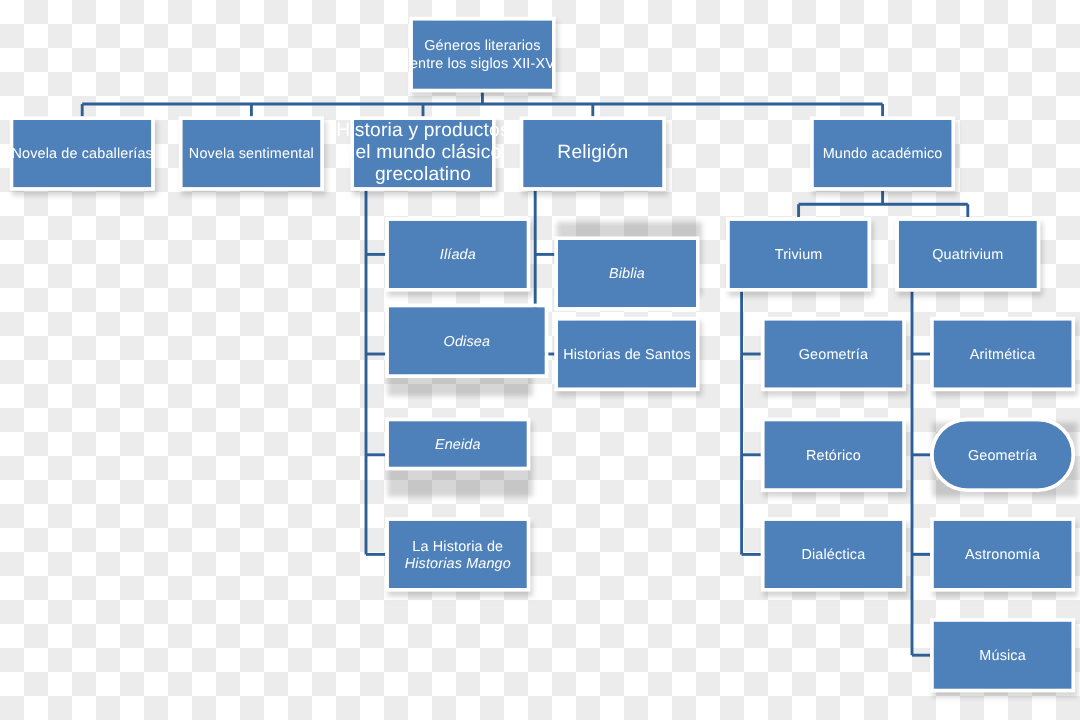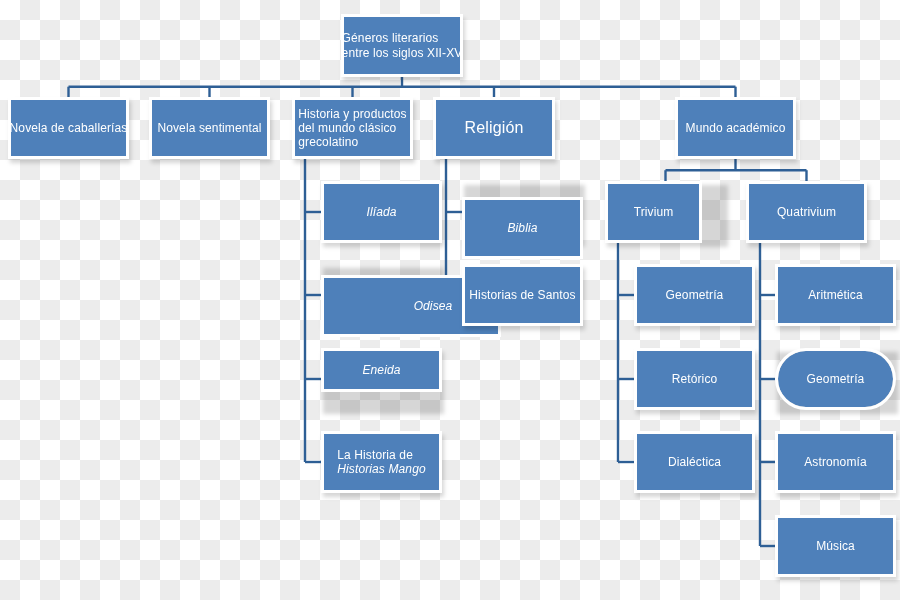--- a/index.html
+++ b/index.html
@@ -13,21 +13,21 @@
       linear-gradient(45deg,#ececec 25%,transparent 25%,transparent 75%,#ececec 75%),
       linear-gradient(45deg,#ececec 25%,transparent 25%,transparent 75%,#ececec 75%);
     background-size:40px 40px;
     background-position:0 0,20px 20px;}
   #connectors{position:absolute;left:0;top:0;width:900px;height:600px;}
   .node{position:absolute;box-sizing:content-box;
     background:#4e80ba;
     outline:3px solid #ffffff;
     color:#ffffff;
     display:flex;align-items:center;justify-content:center;
-    line-height:1.17;font-size:12.6px;
+    text-align:center;line-height:1.17;font-size:12.6px;
     letter-spacing:0.01em;}
   .node .lbl{display:block;white-space:pre;}
   .shadow{position:absolute;background:rgba(0,0,0,0.16);
     filter:blur(2.2px);border-radius:1px;}
   .it{font-style:italic;}
 </style>
 </head>
 <body>
 
 <div id="stage">
@@ -69,59 +69,59 @@
       </div>
       <div class="shadow" style="left: 10px; top: 101px; width: 121px; height: 62px;"></div>
       <div class="node" style="left: 11px; top: 100px; width: 115px; height: 56px; font-size: 12px;">
         <span class="lbl">Novela de caballerías</span>
       </div>
       <div class="shadow" style="left: 151px; top: 101px; width: 121px; height: 62px;"></div>
       <div class="node" style="left: 152px; top: 100px; width: 115px; height: 56px; font-size: 12px;">
         <span class="lbl">Novela sentimental</span>
       </div>
       <div class="shadow" style="left: 294px; top: 101px; width: 121px; height: 62px;"></div>
-      <div class="node" style="left: 295px; top: 100px; width: 115px; height: 56px; font-size: 12px;">
+      <div class="node" style="left: 295px; top: 100px; width: 115px; height: 56px; font-size: 16px;">
         <span class="lbl">Historia y productos
 del mundo clásico
 grecolatino</span>
       </div>
       <div class="shadow" style="left: 435px; top: 101px; width: 122px; height: 62px;"></div>
       <div class="node" style="left: 436px; top: 100px; width: 116px; height: 56px; font-size: 16px;">
         <span class="lbl">Religión</span>
       </div>
       <div class="shadow" style="left: 677px; top: 101px; width: 121px; height: 62px;"></div>
       <div class="node" style="left: 678px; top: 100px; width: 115px; height: 56px; font-size: 12px;">
         <span class="lbl">Mundo académico</span>
       </div>
       <div class="shadow" style="left: 323px; top: 185px; width: 121px; height: 62px;"></div>
       <div class="node" style="left: 324px; top: 184px; width: 115px; height: 56px; font-size: 12px;">
         <span class="lbl it">Ilíada</span>
       </div>
       <div class="shadow" style="left: 323px; top: 268px; width: 121px; height: 62px;"></div>
-      <div class="node" style="left: 324px; top: 278px; width: 130px; height: 56px; font-size: 12px; padding-left: 44px;">
+      <div class="node" style="left: 324px; top: 256px; width: 130px; height: 56px; font-size: 12px;">
         <span class="lbl it">Odisea</span>
       </div>
       <div class="shadow" style="left: 323px; top: 352px; width: 121px; height: 62px;"></div>
       <div class="node" style="left: 324px; top: 351px; width: 115px; height: 38px; font-size: 12px;">
         <span class="lbl it">Eneida</span>
       </div>
       <div class="shadow" style="left: 323px; top: 435px; width: 121px; height: 62px;"></div>
       <div class="node" style="left: 324px; top: 434px; width: 115px; height: 56px; font-size: 12px;">
         <span class="lbl">La Historia de<br><i>Historias Mango</i></span>
       </div>
       <div class="shadow" style="left: 464px; top: 185px; width: 121px; height: 62px;"></div>
       <div class="node" style="left: 465px; top: 200px; width: 115px; height: 56px; font-size: 12px;">
         <span class="lbl it">Biblia</span>
       </div>
       <div class="shadow" style="left: 464px; top: 268px; width: 121px; height: 62px;"></div>
       <div class="node" style="left: 465px; top: 267px; width: 115px; height: 56px; font-size: 12px;">
         <span class="lbl">Historias de Santos</span>
       </div>
       <div class="shadow" style="left: 607px; top: 185px; width: 121px; height: 62px;"></div>
-      <div class="node" style="left: 608px; top: 184px; width: 91px; height: 56px; font-size: 12px;">
+      <div class="node" style="left: 608px; top: 184px; width: 115px; height: 56px; font-size: 12px;">
         <span class="lbl">Trivium</span>
       </div>
       <div class="shadow" style="left: 748px; top: 185px; width: 121px; height: 62px;"></div>
       <div class="node" style="left: 749px; top: 184px; width: 115px; height: 56px; font-size: 12px;">
         <span class="lbl">Quatrivium</span>
       </div>
       <div class="shadow" style="left: 636px; top: 268px; width: 121px; height: 62px;"></div>
       <div class="node" style="left: 637px; top: 267px; width: 115px; height: 56px; font-size: 12px;">
         <span class="lbl">Geometría</span>
       </div>

